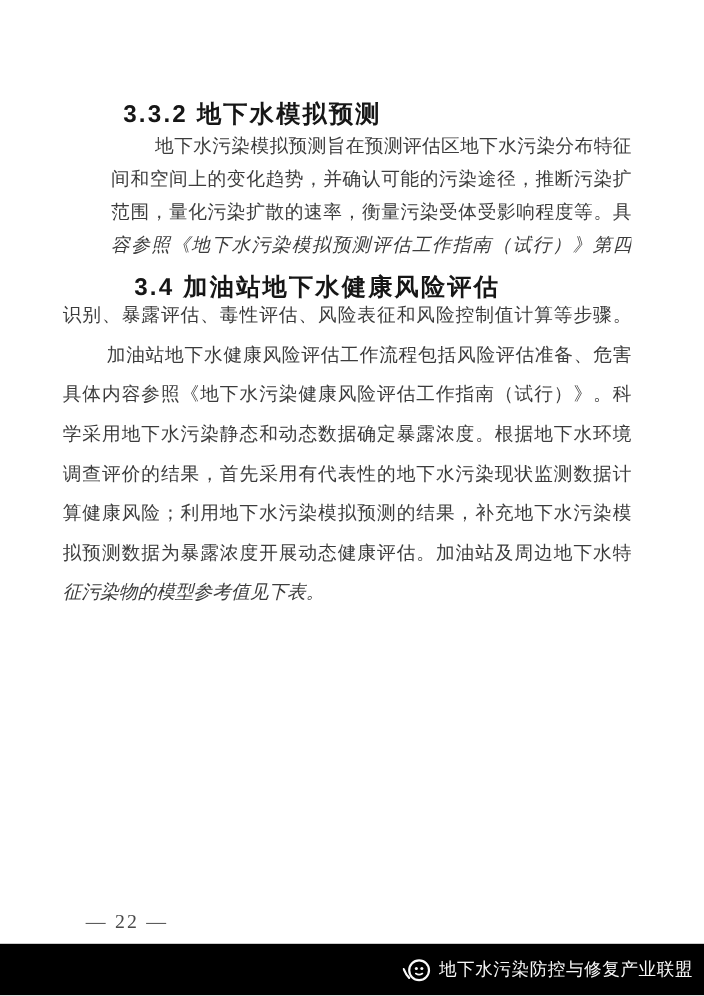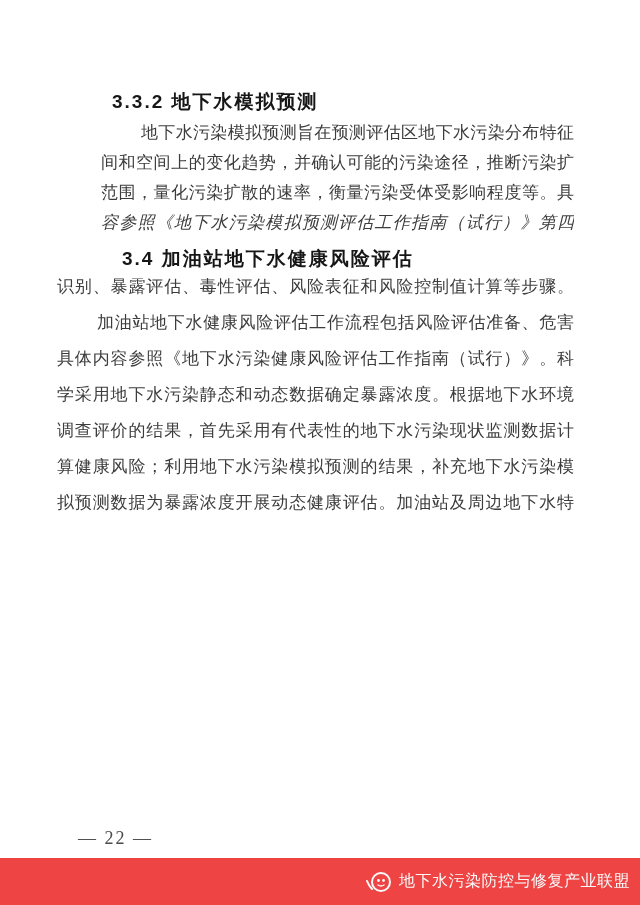--- a/index.html
+++ b/index.html
@@ -7,21 +7,21 @@
     position:relative;
     width:640px;height:905px;
     background:#ffffff;
     overflow:hidden;
     font-family:"Liberation Serif","DejaVu Serif",serif;
   }
   .h{
     position:absolute;margin:0;
     font-family:"Liberation Sans","DejaVu Sans",sans-serif;
     font-weight:700;color:#161616;
-    font-size:19px;letter-spacing:2px;
+    font-size:22px;letter-spacing:2px;
   }
   .h1pos{left:112px;top:89px;}
   .h2pos{left:122px;top:246px;}
   .para{
     position:absolute;left:57px;width:517px;
     color:#3c3c3c;font-size:17px;letter-spacing:0;
   }
   .p1{top:118px;}
   .p1 .line{height:30px;line-height:30px;margin-left:44px;}
   .p2{top:269px;}
@@ -33,21 +33,21 @@
   }
   .line.indent{text-indent:40px;}
   .line.last{text-align-last:left;font-style:italic;}
   .pageno{
     position:absolute;left:78px;top:828px;
     font-size:18px;color:#4a4a4a;letter-spacing:2px;
   }
   .footerbar{
     position:absolute;left:0;bottom:0;
     width:640px;height:47px;
-    background:#ef4444;
+    background:#000000;
     display:flex;align-items:center;justify-content:flex-end;
     padding-right:10px;box-sizing:border-box;gap:7px;
   }
   .brand{
     font-family:"Liberation Sans","DejaVu Sans",sans-serif;
     font-size:16px;color:#fafafa;letter-spacing:0.5px;
   }
   .logo{width:26px;height:26px;display:inline-flex;align-items:center;}
 </style>
 </head>
@@ -67,20 +67,21 @@
   <h2 class="h h2pos">3.4 加油站地下水健康风险评估</h2>
 
   <div class="para p2">
     <div class="line">识别、暴露评估、毒性评估、风险表征和风险控制值计算等步骤。</div>
     <div class="line indent">加油站地下水健康风险评估工作流程包括风险评估准备、危害</div>
     <div class="line">具体内容参照《地下水污染健康风险评估工作指南（试行）》。科</div>
     <div class="line">学采用地下水污染静态和动态数据确定暴露浓度。根据地下水环境</div>
     <div class="line">调查评价的结果，首先采用有代表性的地下水污染现状监测数据计</div>
     <div class="line">算健康风险；利用地下水污染模拟预测的结果，补充地下水污染模</div>
     <div class="line">拟预测数据为暴露浓度开展动态健康评估。加油站及周边地下水特</div>
+    <div class="line last">征污染物的模型参考值见下表。</div>
   </div>
 
   <div class="pageno">— 22 —</div>
 
   <div class="footerbar">
     <span class="logo">
       <svg width="26" height="26" viewBox="0 0 26 26" xmlns="http://www.w3.org/2000/svg">
         <path d="M1 12 Q3 17 6 20" fill="none" stroke="#fafafa" stroke-width="2" stroke-linecap="round"></path>
         <circle cx="15" cy="13" r="9" fill="none" stroke="#fafafa" stroke-width="2"></circle>
         <circle cx="12.5" cy="11.5" r="1.4" fill="#fafafa"></circle>

